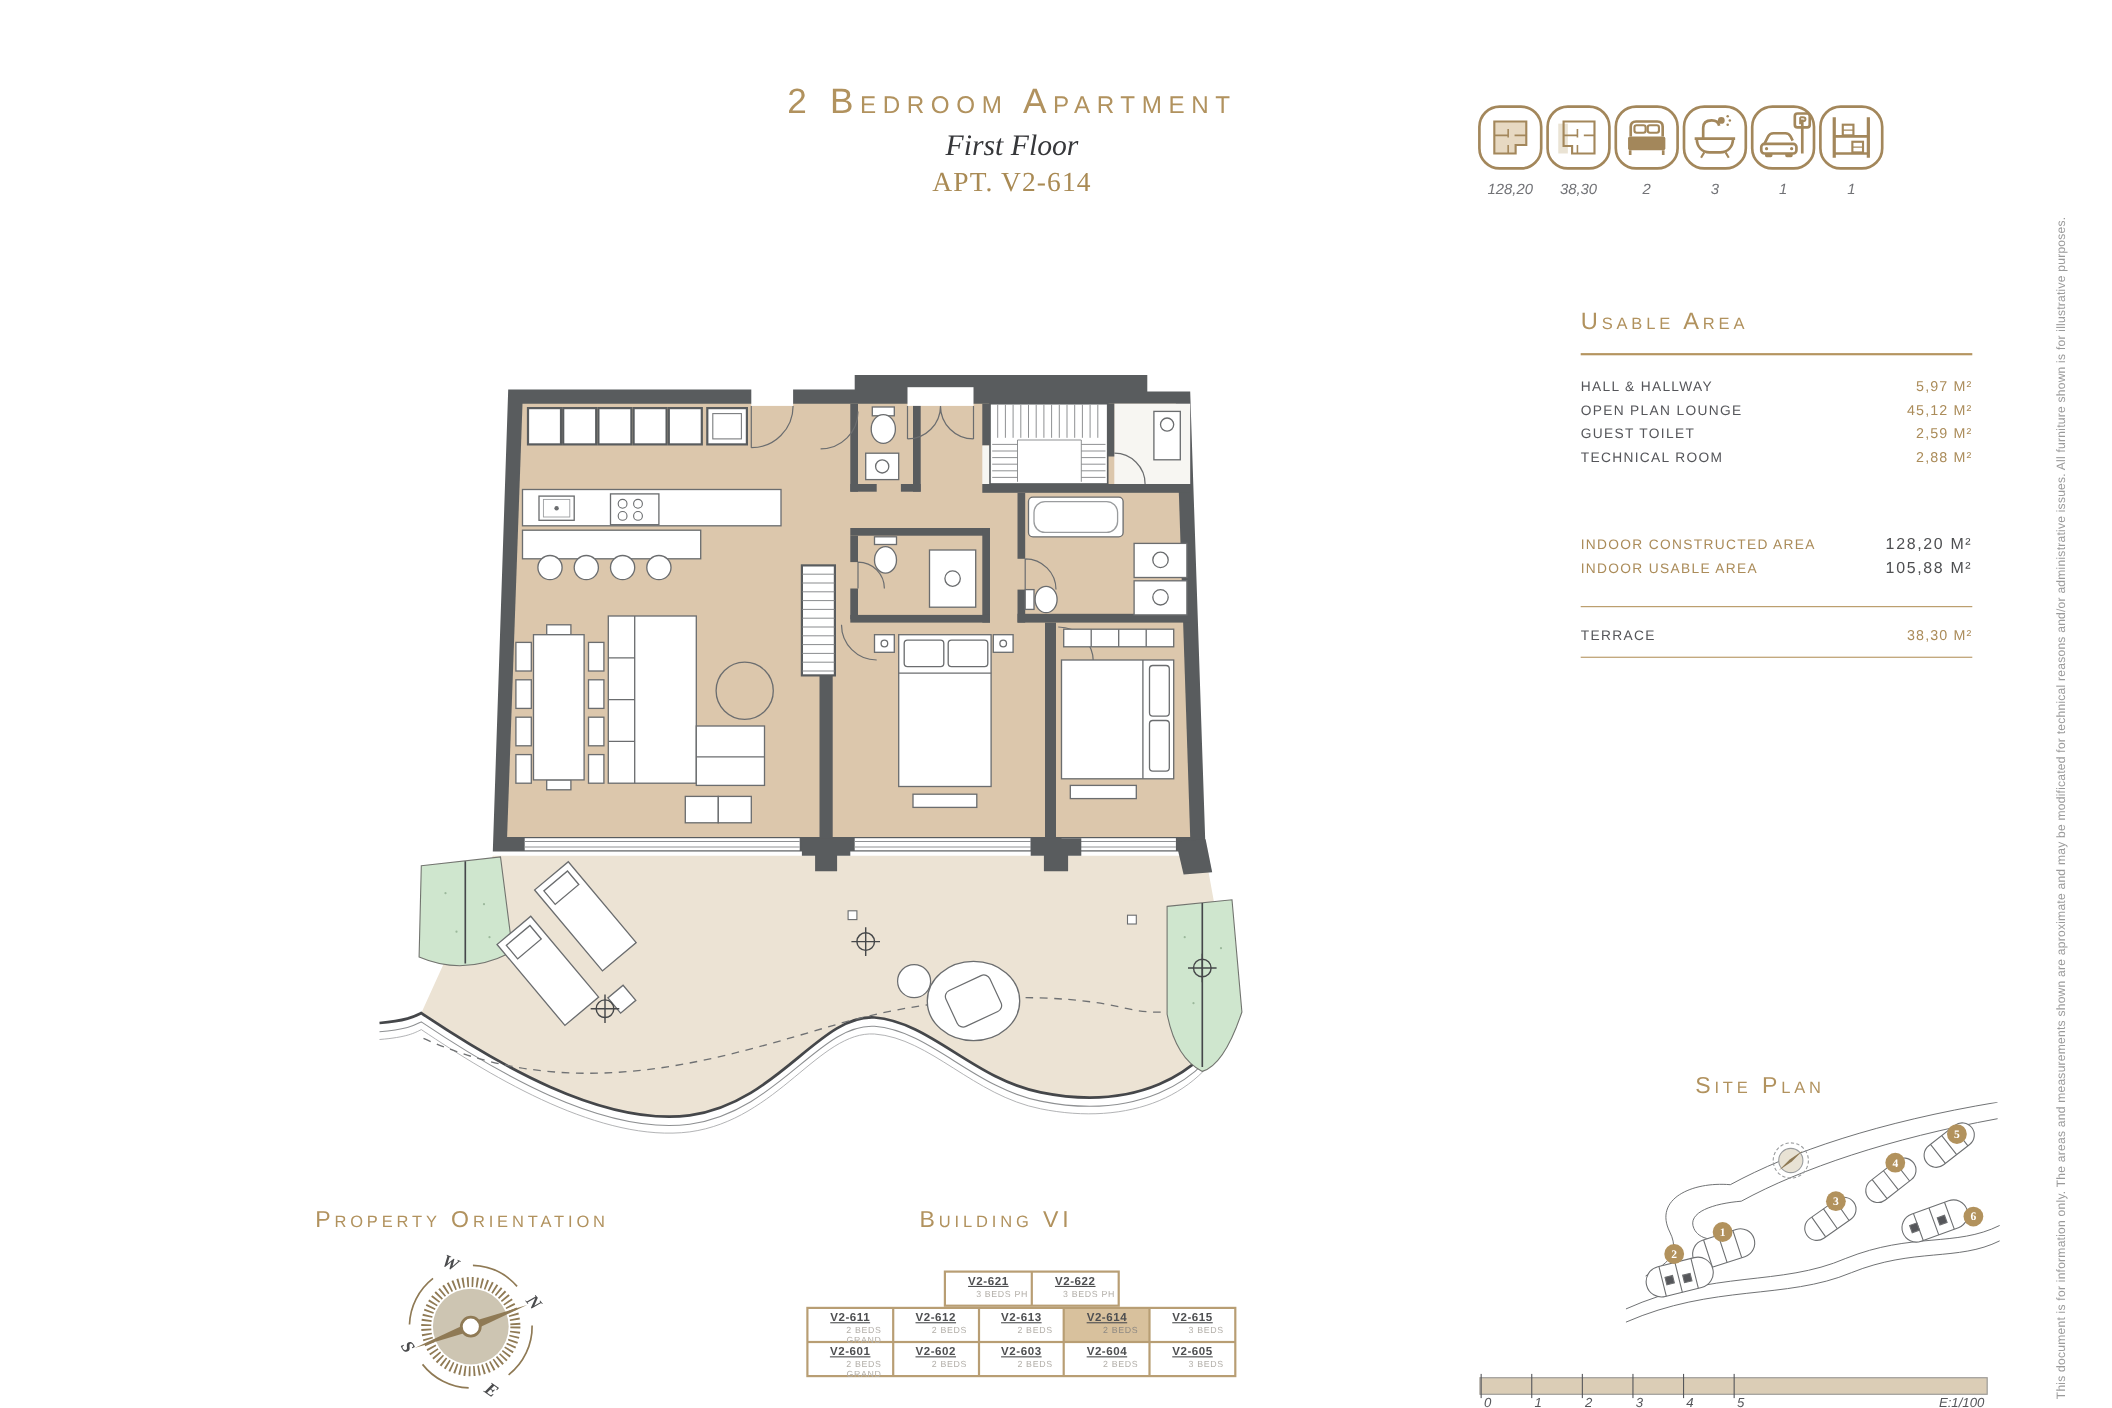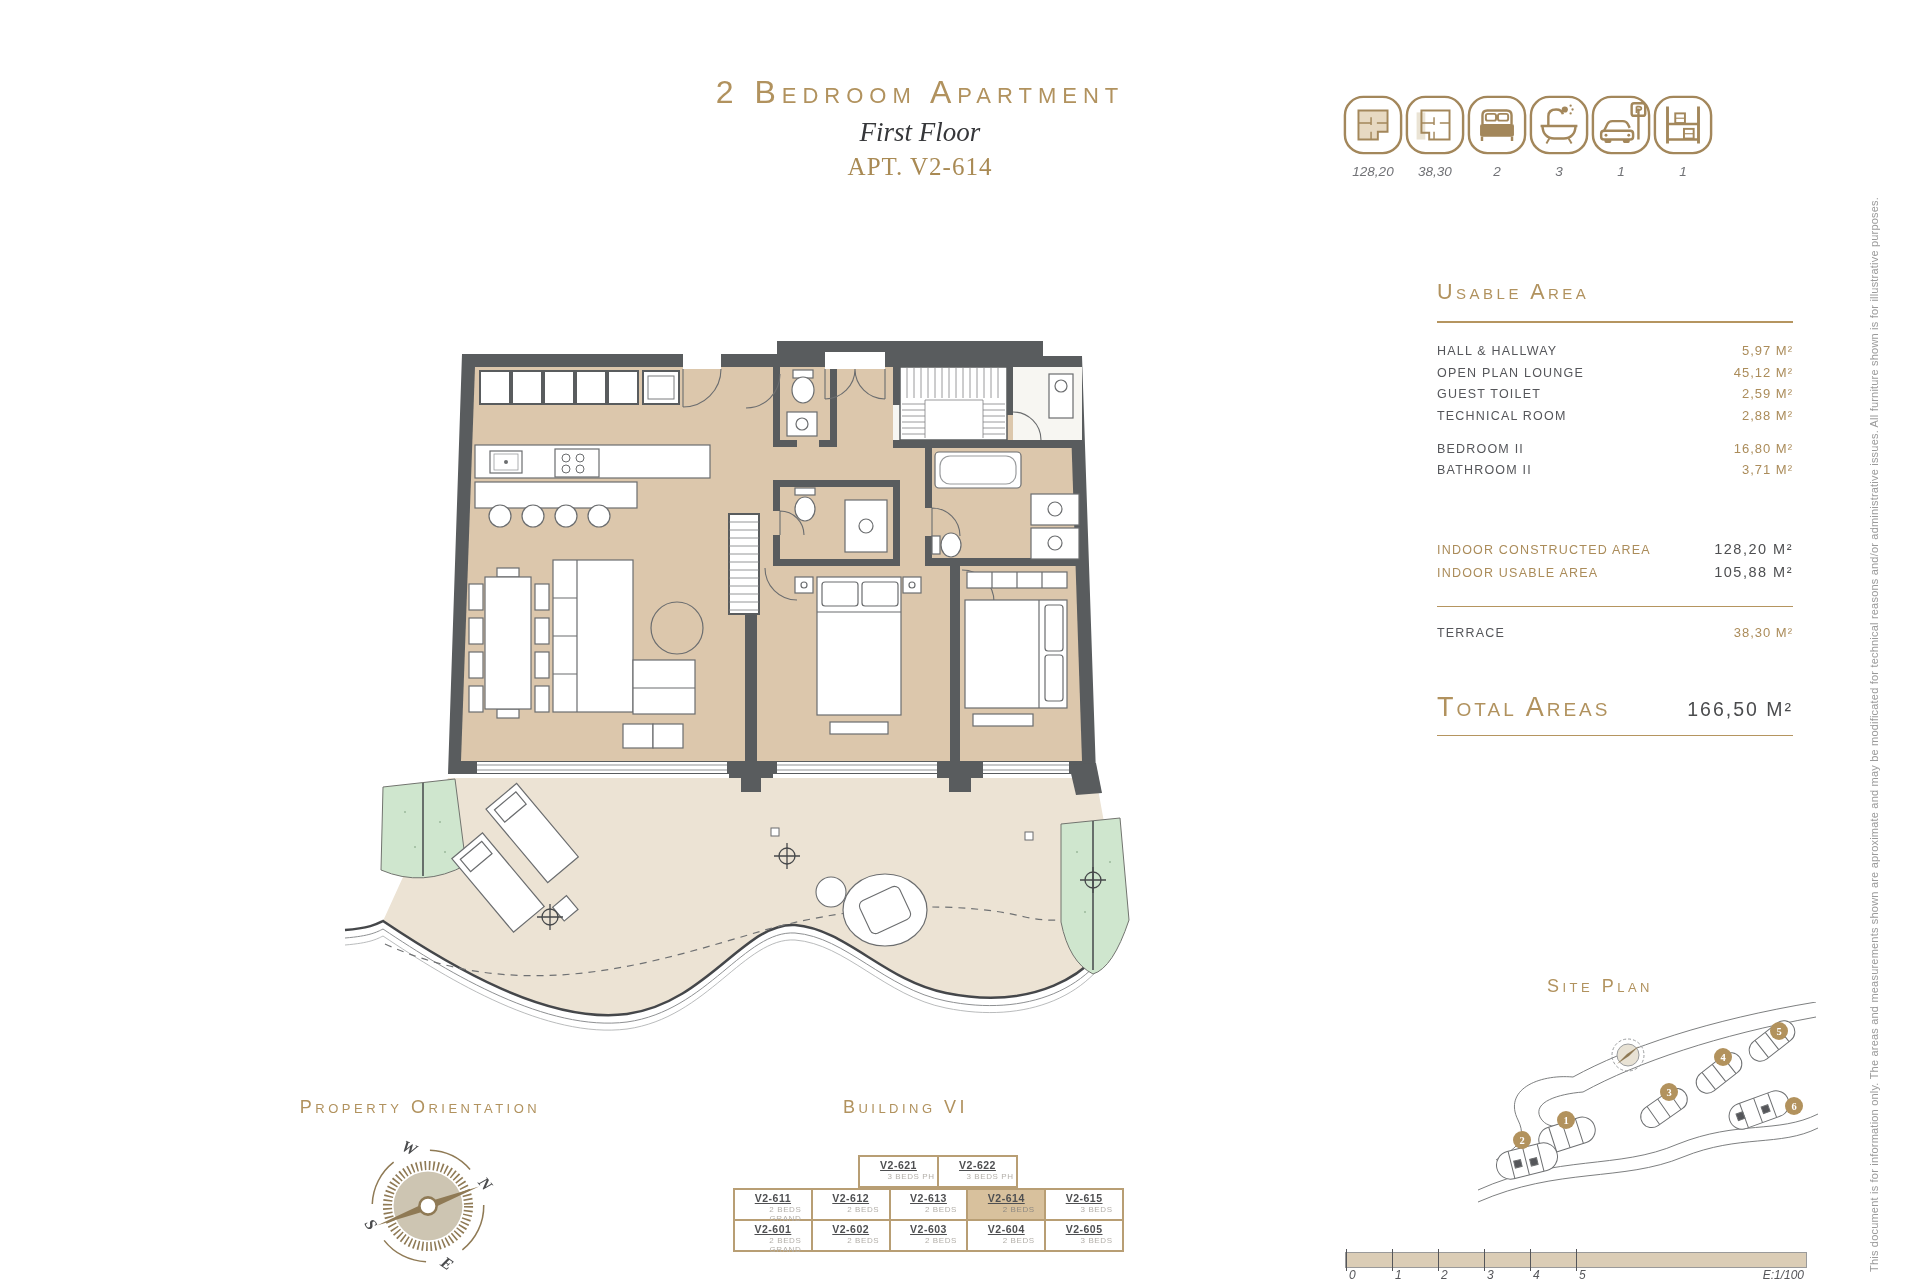--- a/index.html
+++ b/index.html
@@ -25,21 +25,21 @@
   .alabel{font-size:12.5px;letter-spacing:1.2px;color:#55565a;}
   .avalue{font-size:13px;letter-spacing:1px;color:#ab8c5a;}
   .agroup{margin-bottom:18px;}
   .summary{margin-top:64px;}
   .slabel{font-size:12.5px;letter-spacing:1.2px;color:#ab8c5a;}
   .svalue{font-size:14.5px;letter-spacing:1.5px;color:#4e4f51;}
   .total-row{display:flex;justify-content:space-between;align-items:baseline;margin-top:52px;}
   .total-label{font-variant:small-caps;font-size:27px;letter-spacing:3px;color:#b1925e;}
   .total-value{font-size:19.5px;letter-spacing:2px;color:#4b4c4e;}
   
-  .sec-head{font-variant:small-caps;color:#b1925e;letter-spacing:3.5px;font-size:18px;text-align:center;}
+  .sec-head{font-variant:small-caps;color:#b1925e;letter-spacing:3.5px;font-size:21px;text-align:center;}
   
   .bgrid{display:grid;gap:2px;background:#b89e74;padding:2px;}
   .bcell{background:#fff;text-align:center;padding-top:2px;height:27px;}
   .bcell.hl{background:#d8c19d;}
   .bunit{font-size:10.5px;font-weight:bold;color:#4e4f51;text-decoration:underline;letter-spacing:0.5px;}
   .btype{font-size:8px;color:#b3afa9;letter-spacing:0.6px;margin-top:1px;padding-left:25px;}
   .bcell.hl .btype{color:#8f8a83;}
   
   .scalebar{left:1345px;top:1252px;width:460px;height:14px;background:#dbcdb6;border:1px solid #9a9a9a;}
   .stick{position:absolute;width:1px;height:22px;background:#55565a;top:-4px;}
@@ -371,48 +371,34 @@
       </div>
     <div class="arow">
         <span class="alabel">GUEST TOILET</span>
         <span class="avalue">2,59 M²</span>
       </div>
     <div class="arow">
         <span class="alabel">TECHNICAL ROOM</span>
         <span class="avalue">2,88 M²</span>
       </div>
   </div>
-  <div class="agroup">
-    <div class="arow">
-        <span class="alabel">BEDROOM II</span>
-        <span class="avalue">16,80 M²</span>
-      </div>
-    <div class="arow">
-        <span class="alabel">BATHROOM II</span>
-        <span class="avalue">3,71 M²</span>
-      </div>
-  </div>
   <div class="summary">
     <div class="arow">
         <span class="slabel">INDOOR CONSTRUCTED AREA</span>
         <span class="svalue">128,20 M²</span>
       </div>
     <div class="arow">
         <span class="slabel">INDOOR USABLE AREA</span>
         <span class="svalue">105,88 M²</span>
       </div>
   </div>
   <hr class="hr-gold-thin" style="margin:26px 0 18px 0;">
   <div class="arow">
     <span class="alabel">TERRACE</span>
     <span class="avalue">38,30 M²</span>
-  </div>
-  <div class="total-row">
-    <span class="total-label">Total Areas</span>
-    <span class="total-value">166,50 M²</span>
   </div>
   <hr class="hr-gold-thin" style="margin-top:12px;">
 </div>
 
 <div class="abs sec-head" style="left:225px;top:1097px;width:390px;">Property Orientation</div>
 <svg class="abs" style="left:352px;top:1130px;" width="152" height="152" viewBox="0 0 150 150">
   <circle cx="75" cy="75" r="40" fill="none" stroke="#8f7a55" stroke-width="9" stroke-dasharray="1.6,2.6"></circle>
   <circle cx="75" cy="75" r="34" fill="#cdc5b2"></circle>
   <g fill="none" stroke="#8f7a55" stroke-width="1.5">
     <path d="M76.9,20 A55,55 0 0 1 116.5,38.9"></path>

